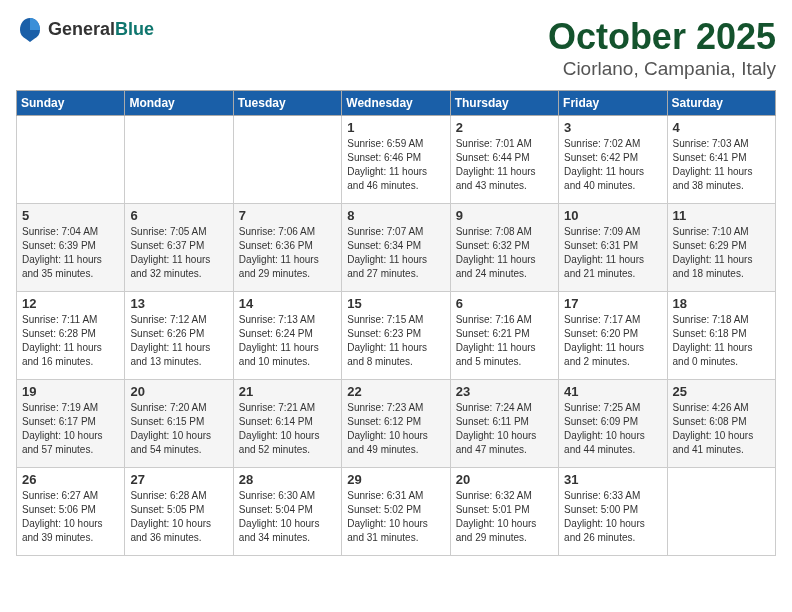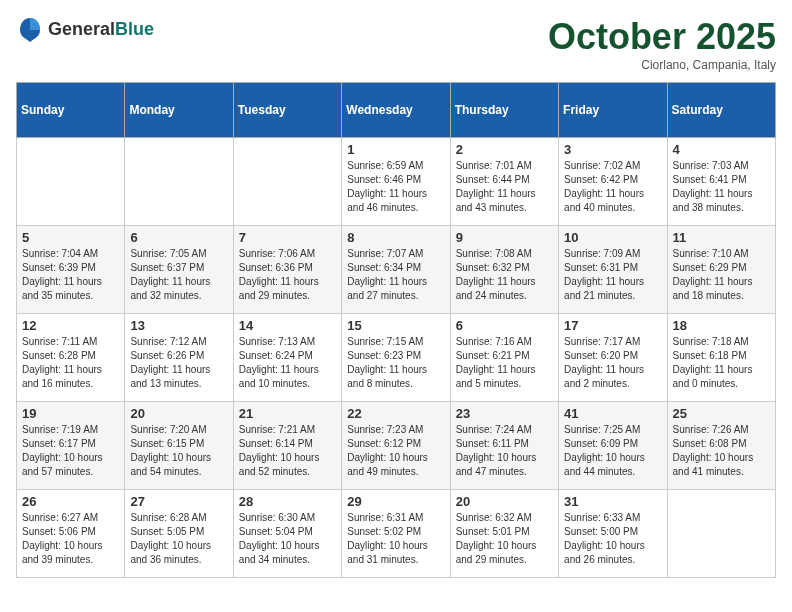--- a/index.html
+++ b/index.html
@@ -41,35 +41,35 @@
     }
     .title-block {
       text-align: right;
     }
     .month-title {
       font-size: 36px;
       font-weight: bold;
       color: #14532d;
     }
     .location {
-      font-size: 12px;
+      font-size: 19px;
       color: #555;
     }
     table {
       width: 100%;
       border-collapse: collapse;
       table-layout: fixed;
     }
     thead tr {
       background-color: #1a5fa8;
     }
     thead th {
       color: #fff;
       font-size: 12px;
-      padding: 20px 4px;
+      padding: 5px 4px;
       text-align: left;
       border: 1px solid #aaa;
     }
     tbody td {
       vertical-align: top;
       border: 1px solid #ccc;
       padding: 4px 5px;
       font-size: 10.5px;
       color: #333;
       height: 88px;
@@ -299,21 +299,21 @@
         </td>
         <td>
           <span class="day-num">41</span>
           <div class="day-detail">Sunrise: 7:25 AM
 Sunset: 6:09 PM
 Daylight: 10 hours
 and 44 minutes.</div>
         </td>
         <td>
           <span class="day-num">25</span>
-          <div class="day-detail">Sunrise: 7:26 AM
+          <div class="day-detail">Sunrise: 4:26 AM
 Sunset: 6:08 PM
 Daylight: 10 hours
 and 41 minutes.</div>
         </td>
       </tr>
       <tr>
         <td>
           <span class="day-num">26</span>
           <div class="day-detail">Sunrise: 6:27 AM
 Sunset: 5:06 PM

